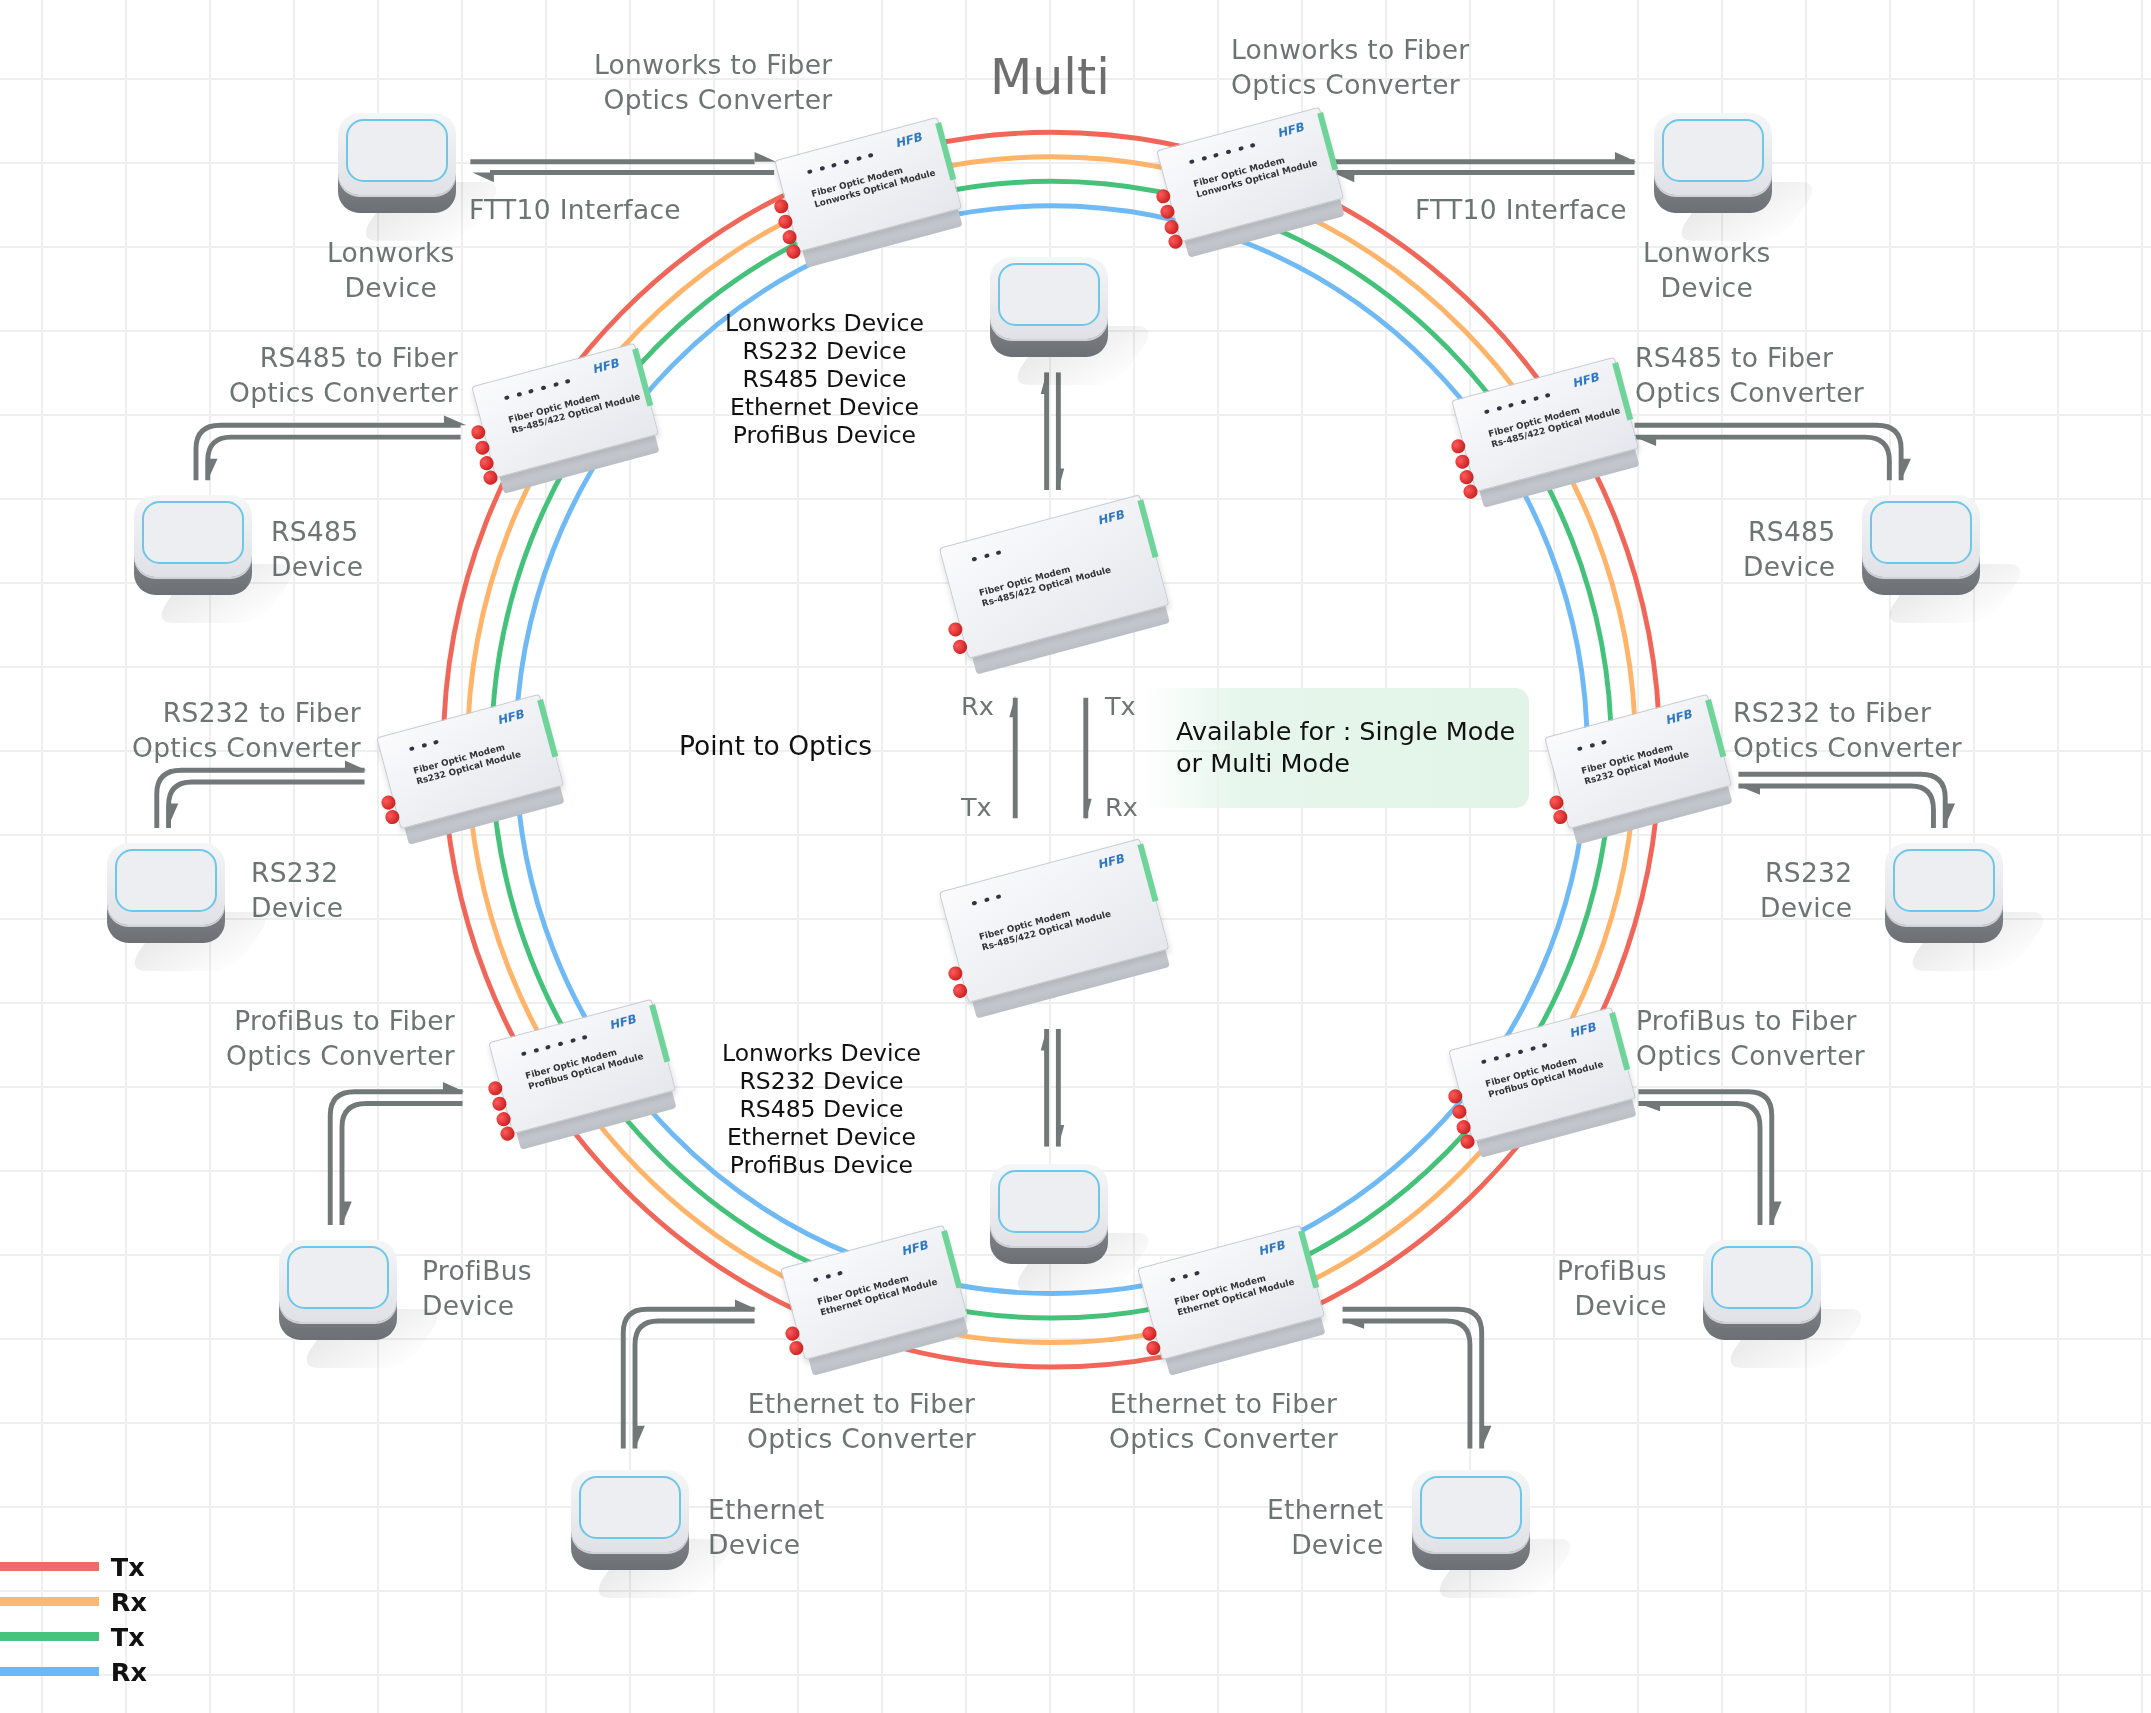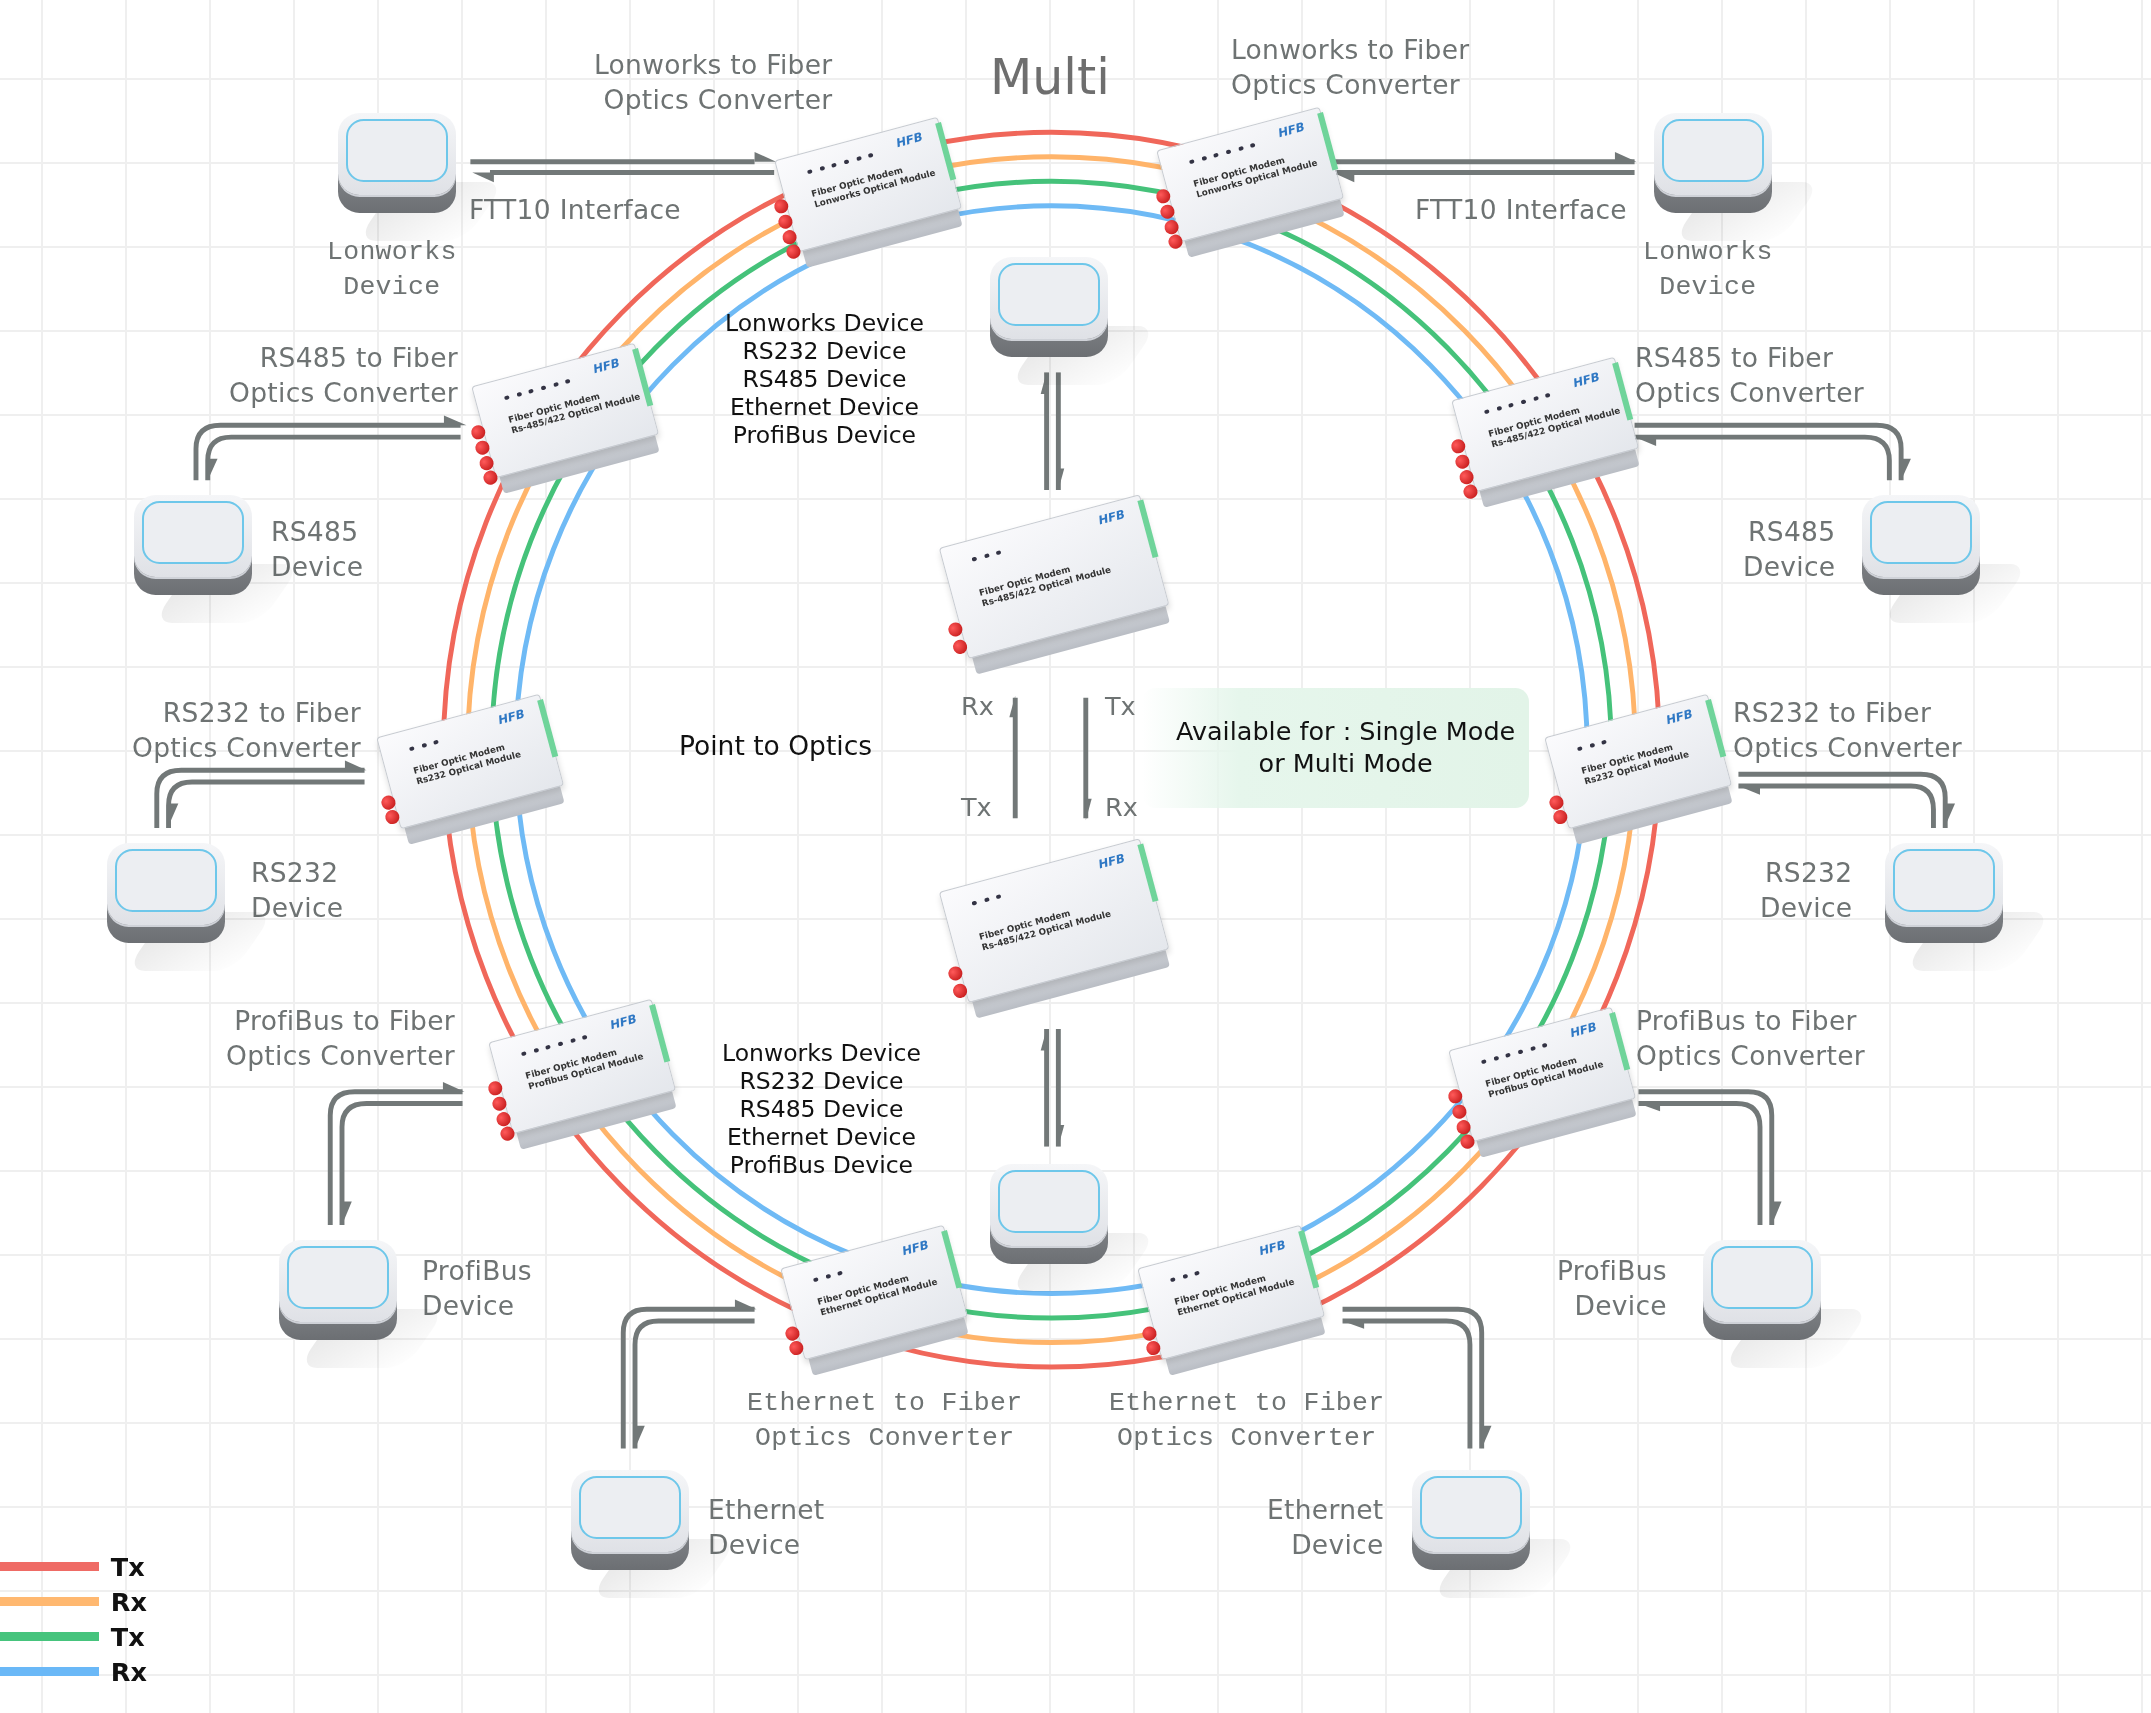--- a/index.html
+++ b/index.html
@@ -10,29 +10,29 @@
       linear-gradient(to right, #efefef 2px, transparent 2px),
       linear-gradient(to bottom, #efefef 2px, transparent 2px);
     background-size:84px 84px;
     background-position:41px 78px;
     font-family:"DejaVu Sans", sans-serif;
   }
   #wires { position:absolute; left:0; top:0; width:2151px; height:1713px; }
   .lbl { position:absolute; color:#6e7373; font-size:26.5px; line-height:35px; letter-spacing:0.3px; white-space:nowrap; }
   .lbl .l { display:block; }
   .right { text-align:right; }
-  .center { text-align:center;font-family:Liberation Mono, monospace; }
+  .center { text-align:center; }
   .title { position:absolute; left:990px; top:49px; font-size:49px; color:#6e6e6e; font-weight:500; }
   .dark { position:absolute; color:#111; font-size:23.5px; line-height:28px; text-align:center; white-space:nowrap; }
   .ptp { position:absolute; left:679px; top:730px; font-size:26.5px; color:#111; }
   .mode-box {
     position:absolute; left:1142px; top:688px; width:387px; height:120px; border-radius:13.7px;
     background:linear-gradient(to right, rgba(230,247,236,0) 0%, #e6f6ec 25%, #e2f4e8 100%);
   }
-  .mode-text { position:absolute; right:13.7px; top:27.4px; font-size:25.5px; line-height:32px; color:#111; text-align:center; white-space:nowrap; }
+  .mode-text { position:absolute; right:13.7px; top:27.4px; font-size:25.5px; line-height:32px; color:#111; text-align:left; white-space:nowrap; }
   .txrx { position:absolute; font-size:25.5px; color:#6e7373; }
   .legend { position:absolute; left:0; top:1549px; }
   .legend-row { display:flex; align-items:center; height:35px; }
   .legend-bar { width:99px; height:9.8px; }
   .legend-text { margin-left:11.8px; font-size:25.5px; color:#111; font-weight:600; }
 
   
   .cube { position:absolute; width:118px; height:118px; }
   .cube .shadow { position:absolute; left:39px; top:69px; width:108px; height:59px; background:linear-gradient(135deg, rgba(0,0,0,0.10), rgba(0,0,0,0)); transform:skewX(-35deg); border-radius:19.6px; }
   .cube .base { position:absolute; left:0; top:43px; width:118px; height:57px; background:linear-gradient(to bottom,#8a8d91,#6c6f73); border-radius:0 0 21.6px 21.6px; }

